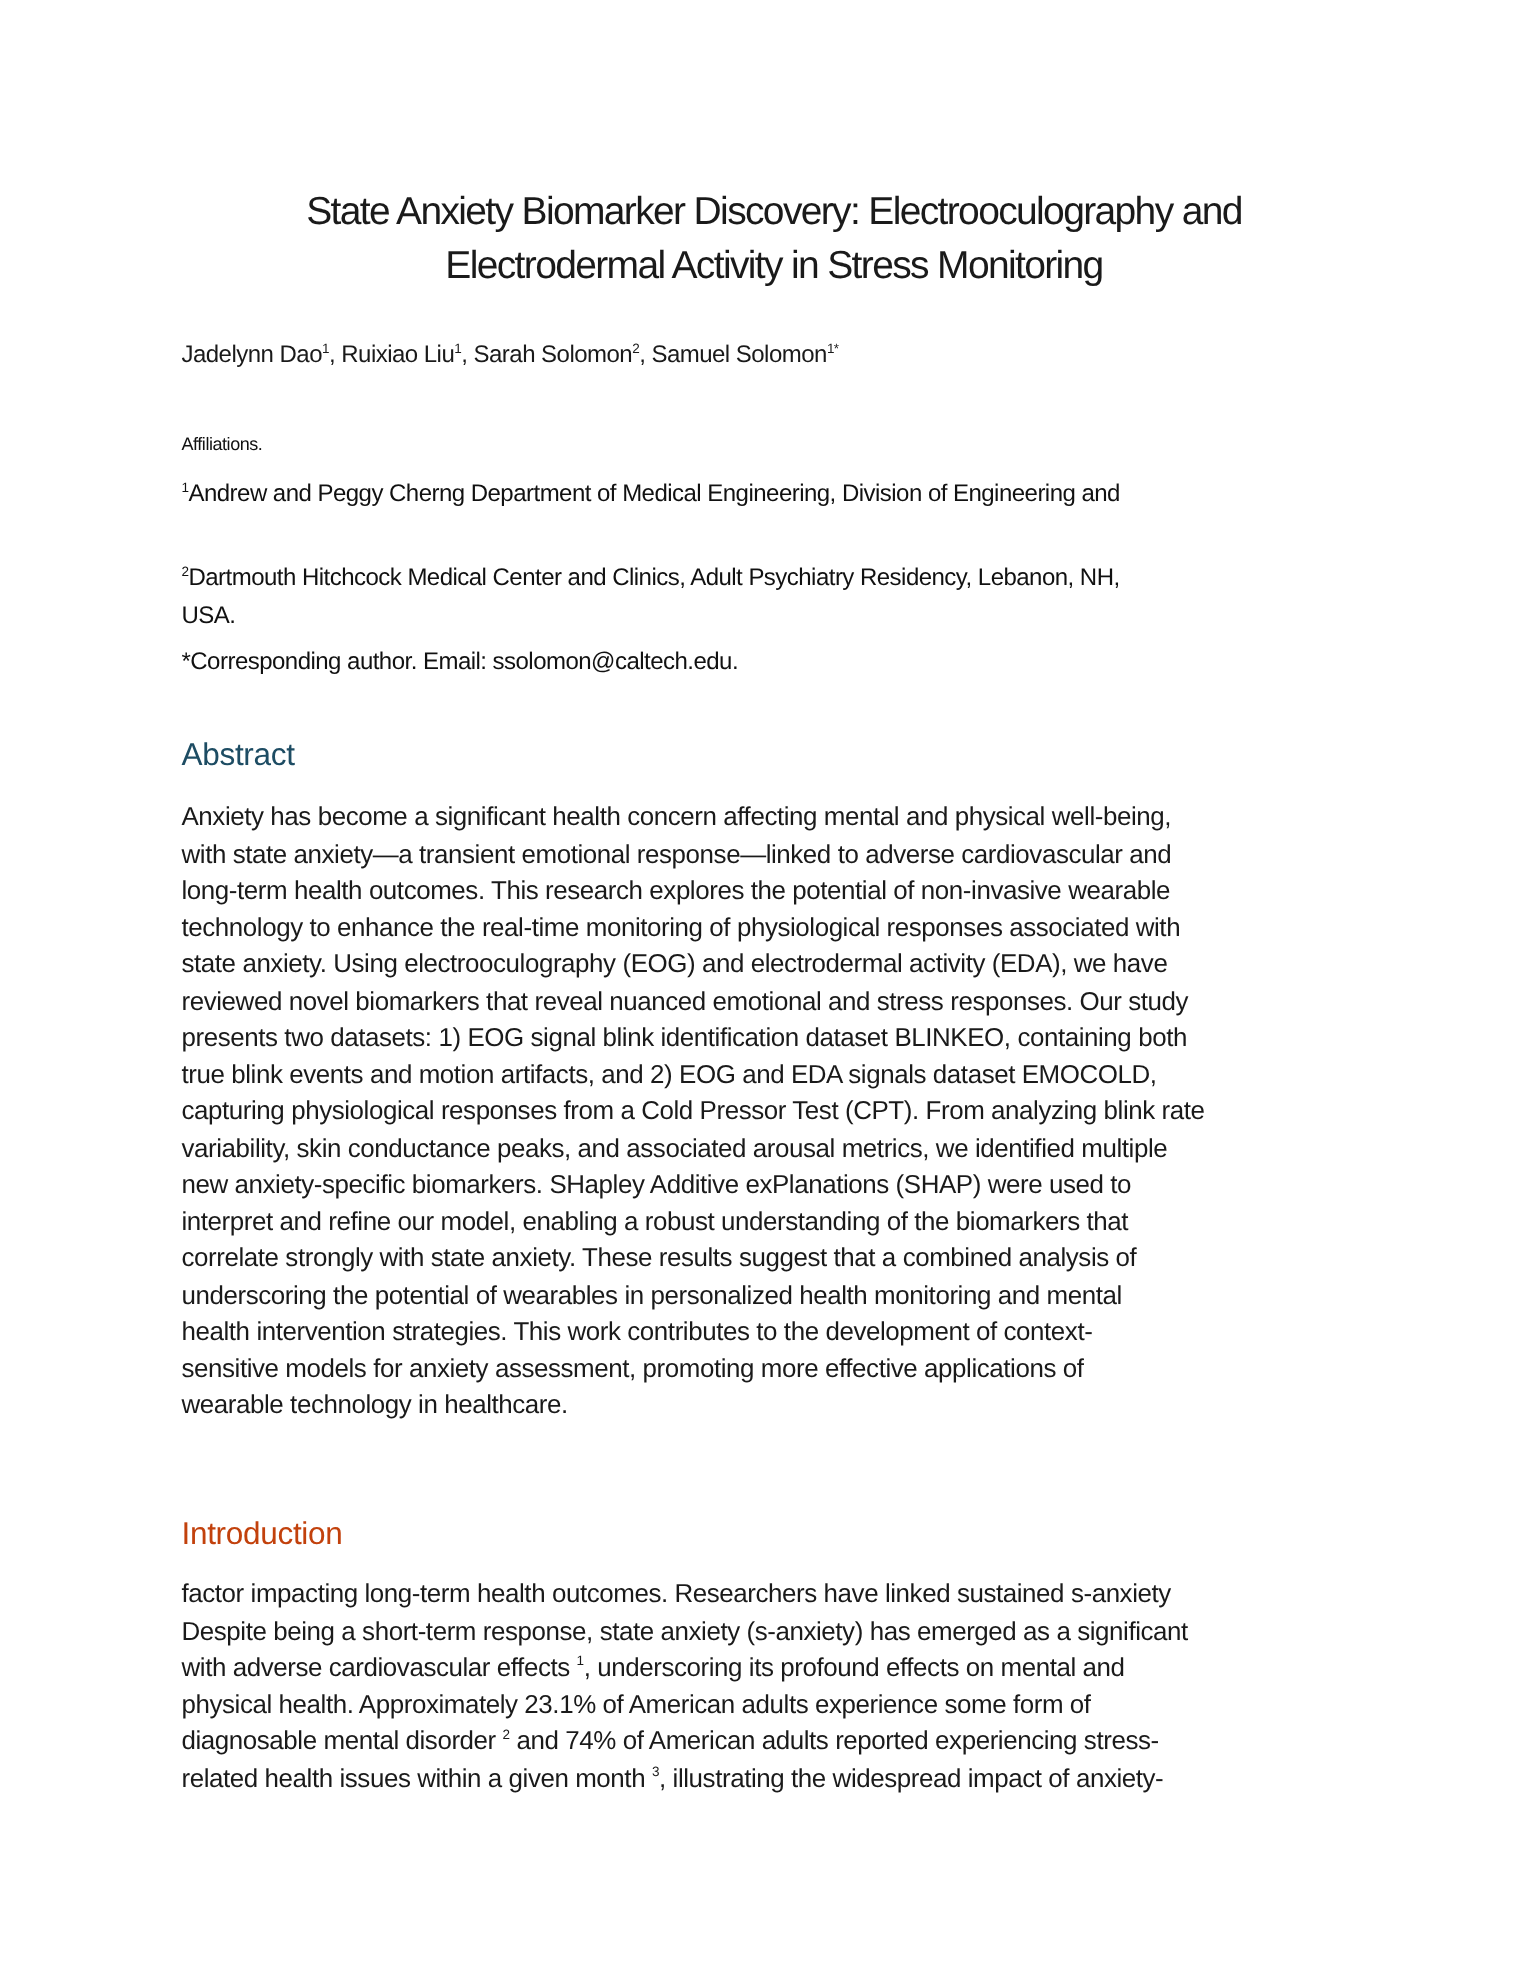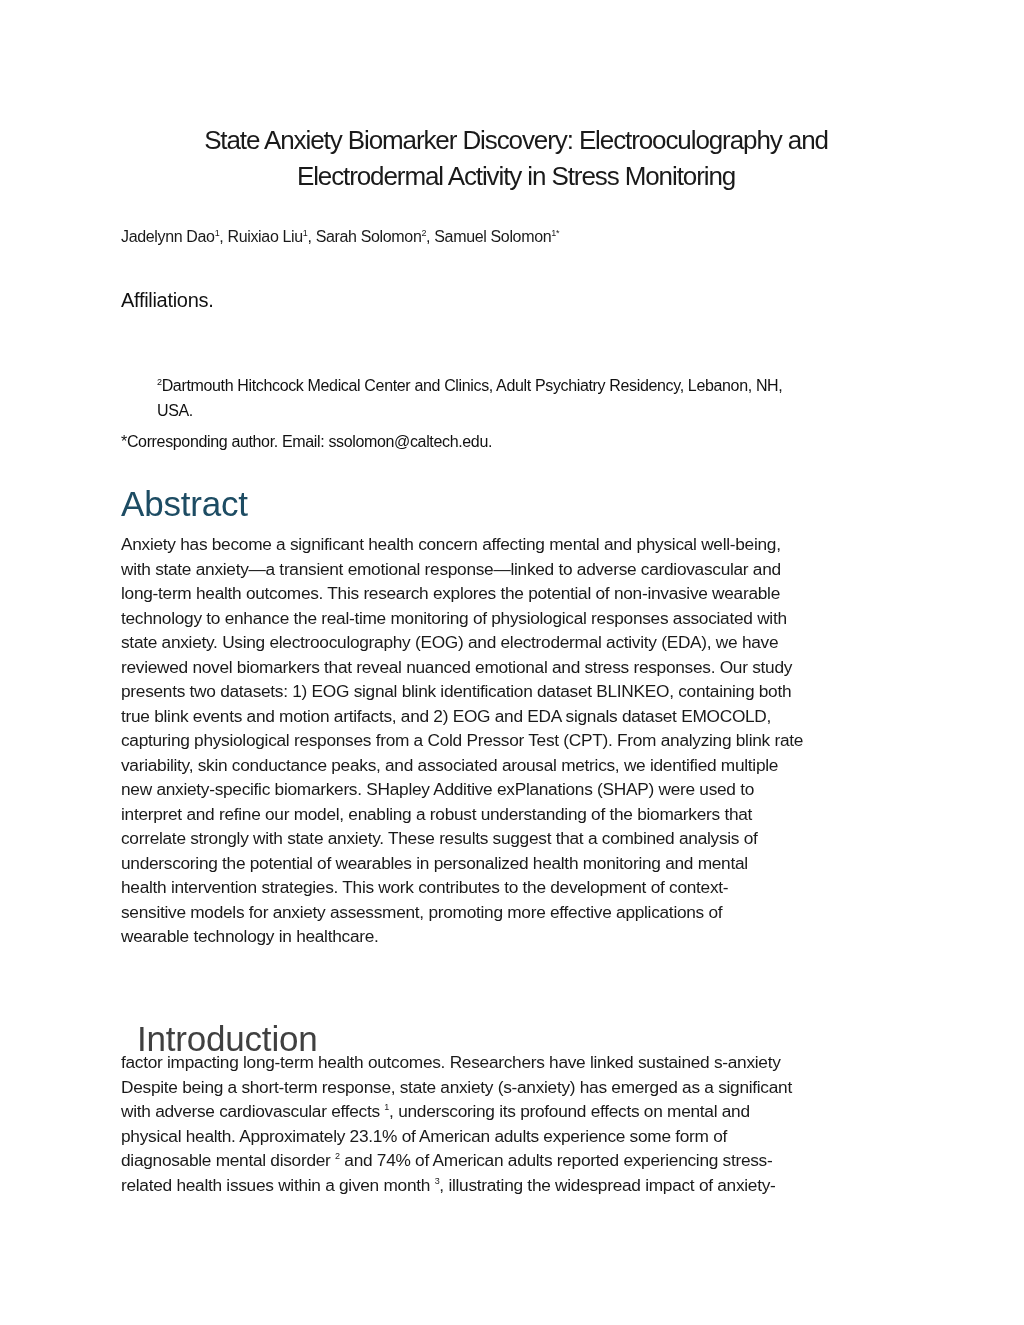--- a/index.html
+++ b/index.html
@@ -2,27 +2,27 @@
 <html><head>
   <meta charset="utf-8">
   <style>
     html, body { margin: 0; padding: 0; background: #ffffff; }
     body { width: 1024px; height: 1325px; position: relative; overflow: hidden; color: #111; font-family: "Liberation Sans", sans-serif; }
     .page { position: absolute; left: 121px; top: 0; width: 790px; }
     .title { position: absolute; left: 0; top: 122px; width: 790px; text-align: center; font-family: "Liberation Sans Narrow", "Liberation Sans", sans-serif; font-size: 26px; line-height: 36px; letter-spacing: -1.1px; color: #1a1a1a; }
     .title span { display: block; }
     .authors { position: absolute; left: 0; top: 226px; font-size: 16px; letter-spacing: -0.35px; color: #1a1a1a; line-height: 22px; }
     .authors sup { font-size: 9px; vertical-align: 6px; line-height: 0; }
-    .affil-head { position: absolute; left: 0; top: 289px; font-size: 20px; letter-spacing: -0.3px; }
+    .affil-head { position: absolute; left: 0; top: 289px; font-size: 12px; letter-spacing: -0.3px; }
     .affil { position: absolute; left: 0; font-size: 16px; line-height: 24.5px; letter-spacing: -0.35px; width: 790px; }
     .affil sup { font-size: 9px; vertical-align: 6px; line-height: 0; }
     .affil1 { top: 318px; }
-    .affil2 { top: 374px; margin-left: 36px; }
+    .affil2 { top: 374px; }
     .corr { top: 430px; }
-    .h1 { position: absolute; left: 0; font-size: 35px; color: #1d4c63; letter-spacing: -0.2px; line-height: 36px; }
+    .h1 { position: absolute; left: 0; font-size: 21px; color: #1d4c63; letter-spacing: -0.2px; line-height: 36px; }
     .h-abstract { top: 486px; }
     .h-intro { top: 1005px; }
     .body-text { position: absolute; left: 0; width: 790px; font-size: 17.3px; line-height: 24.5px; letter-spacing: -0.28px; color: #1a1a1a; }
     .body-text .ln { display: block; white-space: nowrap; }
     .abstract-text { top: 532px; }
     .intro-text { top: 1050px; }
     .body-text sup { font-size: 9px; vertical-align: 7px; line-height: 0; }
   </style>
 </head>
 <body>
@@ -34,20 +34,21 @@
     <span>Electrodermal Activity in Stress Monitoring</span>
   </h1>
 
   <div class="authors">
     <span><span>Jadelynn Dao</span><sup>1</sup><span>, </span></span><span><span>Ruixiao Liu</span><sup>1</sup><span>, </span></span><span><span>Sarah Solomon</span><sup>2</sup><span>, </span></span><span><span>Samuel Solomon</span><sup>1*</sup><span></span></span>
   </div>
 
   <div class="affil-head">Affiliations.</div>
 
   <div class="affil affil1">
+    <span style="display:block"><sup>1</sup><span>Andrew and Peggy Cherng Department of Medical Engineering, Division of Engineering and</span></span>
   </div>
 
   <div class="affil affil2">
     <span style="display:block"><sup>2</sup><span>Dartmouth Hitchcock Medical Center and Clinics, Adult Psychiatry Residency, Lebanon, NH,</span></span>
     <span style="display:block">USA.</span>
   </div>
 
   <div class="affil corr">*Corresponding author. Email: ssolomon@caltech.edu.</div>
 
   <h2 class="h1 h-abstract" style="margin: 0px; font-weight: normal; color: rgb(29, 76, 99);">Abstract</h2>
@@ -65,21 +66,21 @@
       <span class="ln">variability, skin conductance peaks, and associated arousal metrics, we identified multiple</span>
       <span class="ln">new anxiety-specific biomarkers. SHapley Additive exPlanations (SHAP) were used to</span>
       <span class="ln">interpret and refine our model, enabling a robust understanding of the biomarkers that</span>
       <span class="ln">correlate strongly with state anxiety. These results suggest that a combined analysis of</span>
       <span class="ln">underscoring the potential of wearables in personalized health monitoring and mental</span>
       <span class="ln">health intervention strategies. This work contributes to the development of context-</span>
       <span class="ln">sensitive models for anxiety assessment, promoting more effective applications of</span>
       <span class="ln">wearable technology in healthcare.</span>
     </div>
 
-  <h2 class="h1 h-intro" style="margin: 16px; font-weight: normal; color: #404040;">Introduction</h2>
+  <h2 class="h1 h-intro" style="margin: 0px; font-weight: normal; color: #c2410c;">Introduction</h2>
 
   <div class="body-text intro-text" id="intro-body">
       <span class="ln"><span>factor impacting long-term health outcomes. Researchers have linked sustained s-anxiety</span></span>
       <span class="ln"><span>Despite being a short-term response, state anxiety (s-anxiety) has emerged as a significant</span></span>
       <span class="ln"><span>with adverse cardiovascular effects </span><sup>1</sup><span>, underscoring its profound effects on mental and</span></span>
       <span class="ln"><span>physical health. Approximately 23.1% of American adults experience some form of</span></span>
       <span class="ln"><span>diagnosable mental disorder </span><sup>2</sup><span> and 74% of American adults reported experiencing stress-</span></span>
       <span class="ln"><span>related health issues within a given month </span><sup>3</sup><span>, illustrating the widespread impact of anxiety-</span></span>
     </div>
 

